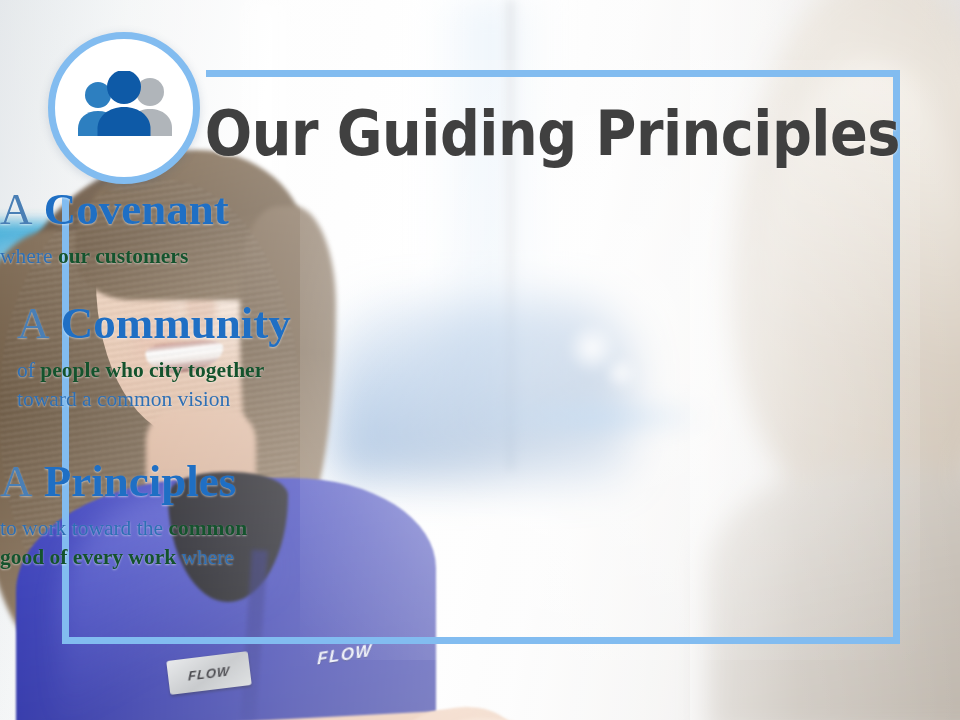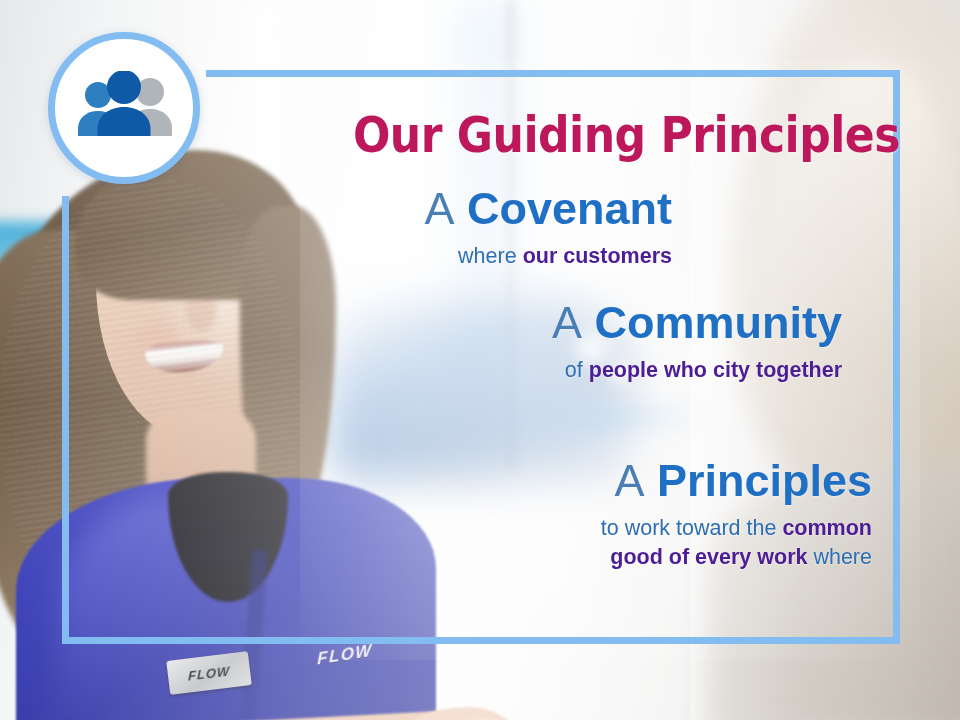--- a/index.html
+++ b/index.html
@@ -285,41 +285,41 @@
     border:7px solid #82BCF0;
     box-sizing:border-box;
     display:flex;align-items:center;justify-content:center;
     box-shadow:0 2px 10px rgba(60,90,130,.18);
   }
   .people-icon{width:96px;height:74px;display:block;}
 
   
   .txt{position:absolute;left:0;top:0;width:960px;height:720px;}
   .title{
-    position:absolute;left:0;top:111px;width:900px;text-align:right;
-    font-size:49px;font-weight:bold;color:#be185d;
+    position:absolute;left:0;top:103px;width:900px;text-align:right;
+    font-size:62px;font-weight:bold;color:#404040;
     letter-spacing:-.5px;line-height:1;
     font-family:"DejaVu Sans","Liberation Sans",sans-serif;
     font-stretch:condensed;
     text-shadow:0 1px 2px rgba(255,255,255,.55);
   }
 
-  .block{position:absolute;text-align:right;}
+  .block{position:absolute;text-align:left;font-family:Liberation Serif, serif;}
   .headline{
     font-size:45px;line-height:1.04;white-space:nowrap;
     text-shadow:0 1px 2px rgba(255,255,255,.5);
   }
   .headline .art{font-weight:300;color:#4A7FB5;}
   .headline .word{font-weight:bold;color:#1F6FC4;}
   .sub{
     font-size:21.5px;line-height:1.36;color:#2E6FB4;font-weight:400;
     margin-top:9px;
     text-shadow:0 1px 2px rgba(255,255,255,.5);
   }
-  .sub b{font-weight:bold;color:#4c1d95;}
+  .sub b{font-weight:bold;color:#14532d;}
 
   #b1{left:0;top:186px;width:672px;}
   #b2{left:17px;top:300px;width:825px;}
   #b3{left:0;top:458px;width:872px;}
 </style>
 </head>
 <body>
 
 <div class="stage">
 
@@ -409,21 +409,21 @@
         <span class="word">Covenant</span>
       </div>
       <div class="sub"><span>where </span><b>our customers</b></div>
     </div>
 
     <div class="block" id="b2">
       <div class="headline">
         <span class="art">A</span>
         <span class="word">Community</span>
       </div>
-      <div class="sub"><span>of </span><b>people who city together</b><br></div>
+      <div class="sub"><span>of </span><b>people who city together</b><br><span>toward a common vision</span></div>
     </div>
 
     <div class="block" id="b3">
       <div class="headline">
         <span class="art">A</span>
         <span class="word">Principles</span>
       </div>
       <div class="sub"><span>to work toward the </span><b>common</b><br><b>good of every work</b><span> where</span><br></div>
     </div>
   </div>

